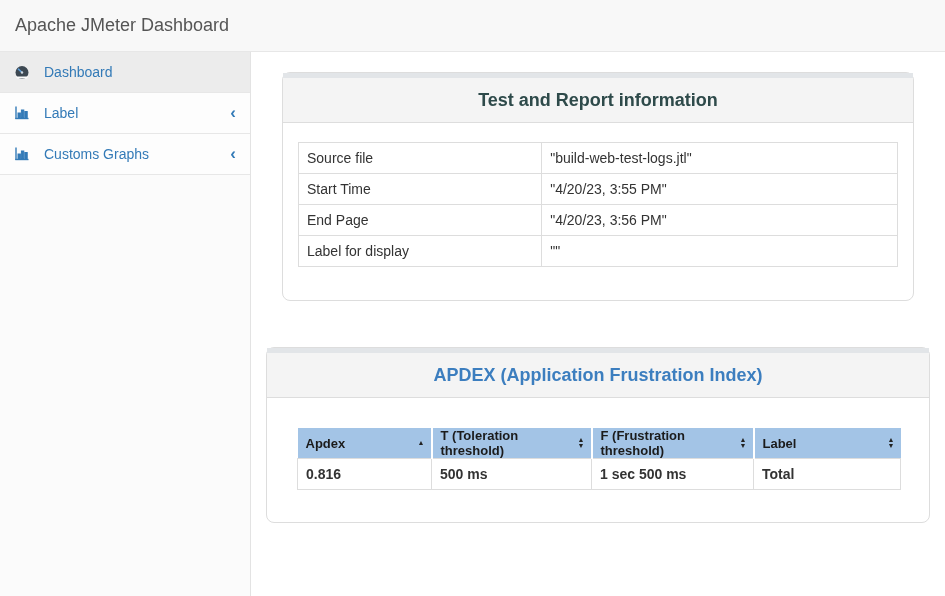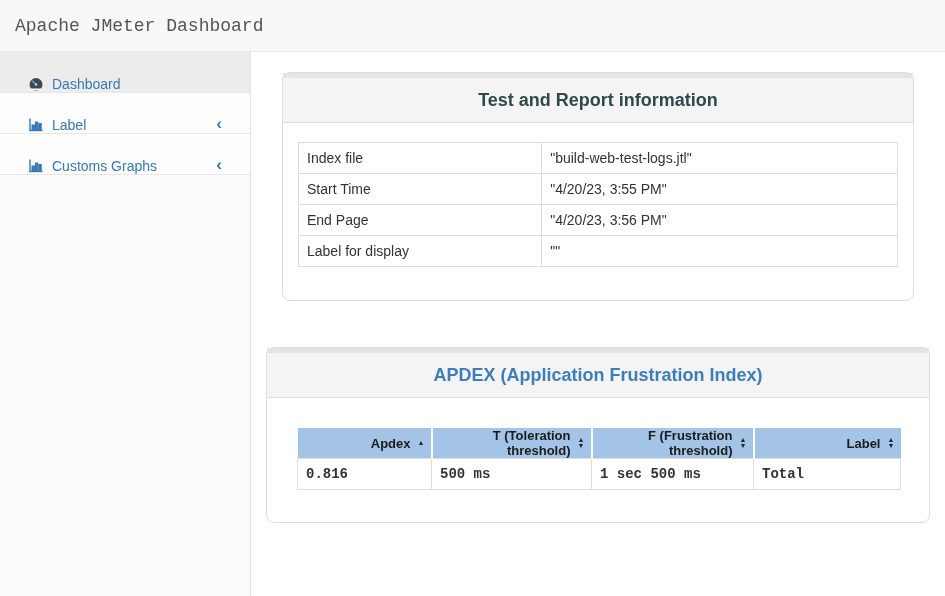--- a/index.html
+++ b/index.html
@@ -14,27 +14,27 @@
     --striped-row-bg:#eaf1f9;
     --text:#333333;
   }
   *{box-sizing:border-box;}
   html,body{margin:0;padding:0;}
   body{font-family:"Liberation Sans",sans-serif;background:#fff;}
   .screen{width:945px;height:596px;overflow:hidden;background:#fff;position:relative;}
 
   
   .topbar{height:52px;background:var(--topbar-bg);border-bottom:1px solid #e7e7e7;
-          display:flex;align-items:center;padding:0 15px;font-family:Liberation Mono, monospace;}
+          display:flex;align-items:center;padding:0 15px;}
   .topbar-title{font-size:18px;color:#555;}
 
   
   .layout{display:flex;height:544px;}
   .sidebar{width:251px;min-width:251px;background:#fbfbfb;border-right:1px solid #e3e3e3;}
-  .side-item{display:flex;align-items:flex-end;gap:8px;height:41px;padding:0 28px;
+  .side-item{display:flex;align-items:center;gap:14px;height:41px;padding:0 14px;
              border-bottom:1px solid #e7e7e7;color:var(--accent-blue);font-size:14px;
              background:#fdfdfd;cursor:pointer;}
   .side-item.active{background:#ececec;}
   .side-label{white-space:nowrap;}
   .chev{margin-left:auto;font-size:17px;line-height:1;color:var(--accent-blue);font-weight:bold;transform:translateY(-1px);}
   .icon{display:inline-flex;width:16px;height:16px;align-items:center;justify-content:center;}
 
   .content{flex:1;padding:20px 15px 0 15px;overflow:hidden;}
 
   
@@ -53,26 +53,26 @@
   table{border-collapse:collapse;width:100%;}
   .info-table{font-size:14px;color:var(--text);}
   .info-table td{border:1px solid var(--border);padding:0 8px;height:31px;background:#fff;}
   .info-table td.lbl{width:40.6%;}
 
   
   .apdex-table{font-size:14px;color:var(--text);table-layout:fixed;}
   .apdex-table col.c0{width:134px;} .apdex-table col.c1{width:160px;}
   .apdex-table col.c2{width:162px;} .apdex-table col.c3{width:147px;}
   .apdex-table th{background:var(--table-header-bg);color:#1b1b1b;font-size:13px;font-weight:bold;
-                  height:28px;text-align:right;position:relative;padding:0 20px 0 8px;
+                  height:28px;text-align:left;position:relative;padding:0 20px 0 8px;
                   border-left:2px solid #fff;cursor:pointer;}
   .apdex-table th:first-child{border-left:none;}
   .apdex-table td{border:1px solid var(--border);padding:0 8px;height:31px;text-align:left;background:#fff;}
   .apdex-table tr.striped td{background:var(--striped-row-bg);border-left-color:#fff;border-right-color:#fff;}
-  .apdex-table tr.bold td{font-weight:bold;font-family:Liberation Mono, monospace;}
+  .apdex-table tr.bold td{font-weight:bold;}
   .sort{position:absolute;right:6px;top:50%;transform:translateY(-50%);
         display:flex;flex-direction:column;align-items:center;color:#222;}
   .sort .tri{font-size:7px;line-height:6px;display:block;}
 
   
   .svg-blue{stroke:var(--accent-blue);fill:var(--accent-blue);}
 </style>
 </head>
 <body>
 
@@ -130,21 +130,21 @@
 
       <section class="panel panel-info">
         <div class="panel-strip"></div>
         <div class="panel-heading">
           <h2 class="info-title">Test and Report information</h2>
         </div>
         <div class="panel-body-info">
           <table class="info-table">
             <tbody>
               <tr>
-                <td class="lbl">Index file</td>
+                <td class="lbl">Source file</td>
                 <td>"build-web-test-logs.jtl"</td>
               </tr>
               <tr>
                 <td class="lbl">Start Time</td>
                 <td>"4/20/23, 3:55 PM"</td>
               </tr>
               <tr>
                 <td class="lbl">End Page</td>
                 <td>"4/20/23, 3:56 PM"</td>
               </tr>

